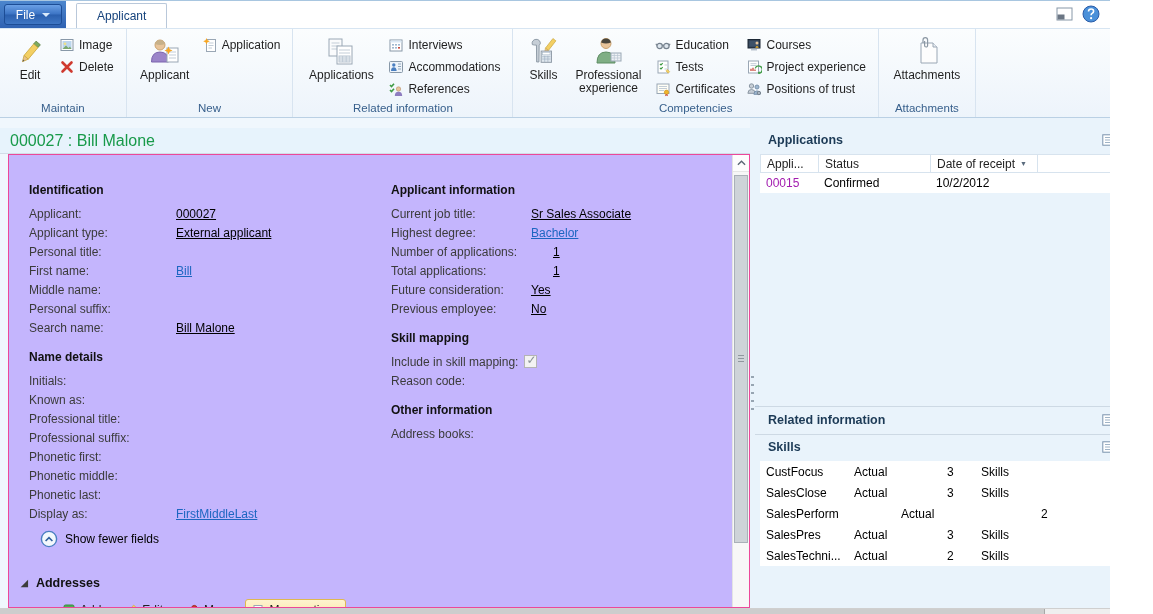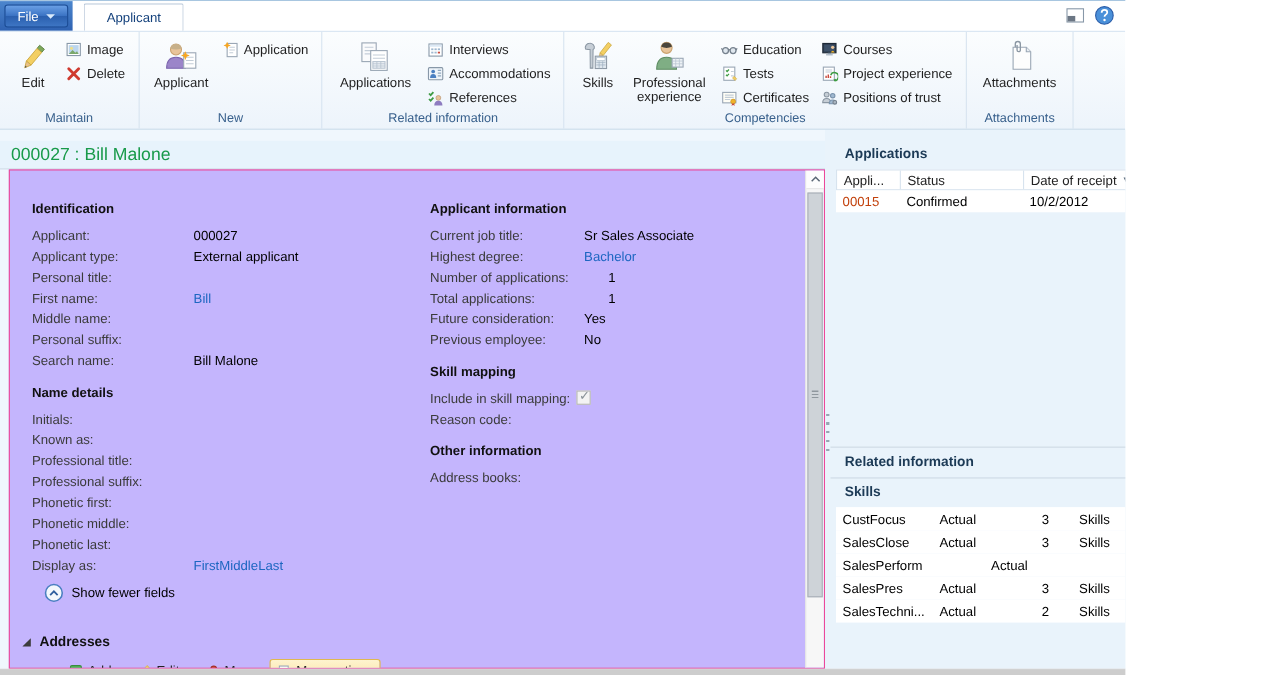--- a/index.html
+++ b/index.html
@@ -1,17 +1,17 @@
 <!DOCTYPE html>
 <html><head>
 <meta charset="utf-8">
 <style>
   html,body{margin:0;padding:0;background:#fff;}
   *{box-sizing:border-box;}
-  .window{position:relative;width:1023px;height:614px;overflow:hidden;background:#fff;
+  .window{position:relative;width:1110px;height:614px;overflow:hidden;background:#fff;
     font-family:"Liberation Sans",sans-serif;font-size:12px;color:#000;border-top:1px solid #a8c6e0;}
 
   
   .titlebar{position:absolute;left:0;top:0;width:100%;height:27px;background:#fff;}
   .file-block{position:absolute;left:0;top:0;width:66px;height:27px;background:linear-gradient(#4c86cd,#2f62b2);}
   .file-btn{position:absolute;left:4px;top:3px;width:58px;height:21px;border-radius:3px;cursor:default;
     background:linear-gradient(#6aa0e6 0%,#3c74c4 48%,#2a5fae 52%,#3e76c4 100%);
     border:1px solid #1c4d96;color:#fff;display:flex;align-items:center;justify-content:center;gap:7px;}
   .file-caret{width:0;height:0;border-left:4px solid transparent;border-right:4px solid transparent;border-top:4px solid #d9eafb;}
   .app-tab{position:absolute;left:76px;top:2px;height:25px;padding:0 20px;background:#fff;
@@ -36,21 +36,21 @@
   .rec-header{position:absolute;left:0;top:10px;right:0;height:26px;background:#e7f3fc;border-bottom:1px solid #d2dde8;
     color:#189a4a;font-size:16px;display:flex;align-items:center;padding-left:10px;}
   .form-panel{position:absolute;left:8px;top:36px;width:742px;height:454px;background:#c4b5fd;border:1px solid #ec4899;overflow:hidden;}
 
   .col1{position:absolute;left:20px;top:28px;width:350px;}
   .col2{position:absolute;left:382px;top:28px;width:340px;}
   .sect-title{font-weight:bold;color:#111;margin:0 0 7px 0;}
   .frow{height:19px;display:flex;align-items:center;}
   .frow .lbl{width:147px;flex:none;color:#3b3b3b;}
   .col2 .frow .lbl{width:140px;}
-  .frow .val{color:#000;}
+  .frow .val{color:#000;text-decoration:underline;}
   .val.link{color:#1d66c1;cursor:pointer;}
   .val.num{padding-left:22px;}
   .gap{height:13px;}
   .checkbox{display:inline-block;width:13px;height:13px;background:#f3f3f3;border:1px solid #b4b4b4;position:relative;margin-left:2px;}
   .checkbox::after{content:"✓";position:absolute;left:1px;top:-3px;font-size:12px;color:#8a9299;}
   .show-fewer{display:flex;align-items:center;gap:7px;margin-top:7px;margin-left:11px;cursor:pointer;}
 
   .addresses{position:absolute;left:12px;top:421px;display:flex;align-items:center;gap:8px;font-weight:bold;font-size:12.5px;color:#111;cursor:pointer;}
   .addr-exp{color:#3c3c3c;font-size:9px;}
   .addr-toolbar{position:absolute;left:48px;top:444px;display:flex;gap:12px;align-items:flex-start;}
@@ -586,21 +586,21 @@
             </div>
           <div class="th" style="width:112px;">
               <span>Status</span>
             </div>
           <div class="th sort-desc" style="width:107px;">
               <span>Date of receipt</span>
             </div>
           <div class="th" style="flex:1;"></div>
         </div>
         <div class="trow">
-          <div class="td link" style="width:58px;color:#c2410c;">00015</div>
+          <div class="td link" style="width:58px;color:#a21caf;">00015</div>
           <div class="td" style="width:112px;">Confirmed</div>
           <div class="td" style="width:107px;">10/2/2012</div>
         </div>
       </div>
 
       <div class="more">More</div>
 
       <div class="panel-header hdr-line" style="top:288px;height:27px;">
         <span>Related information</span>
         <span class="ph-icons">

